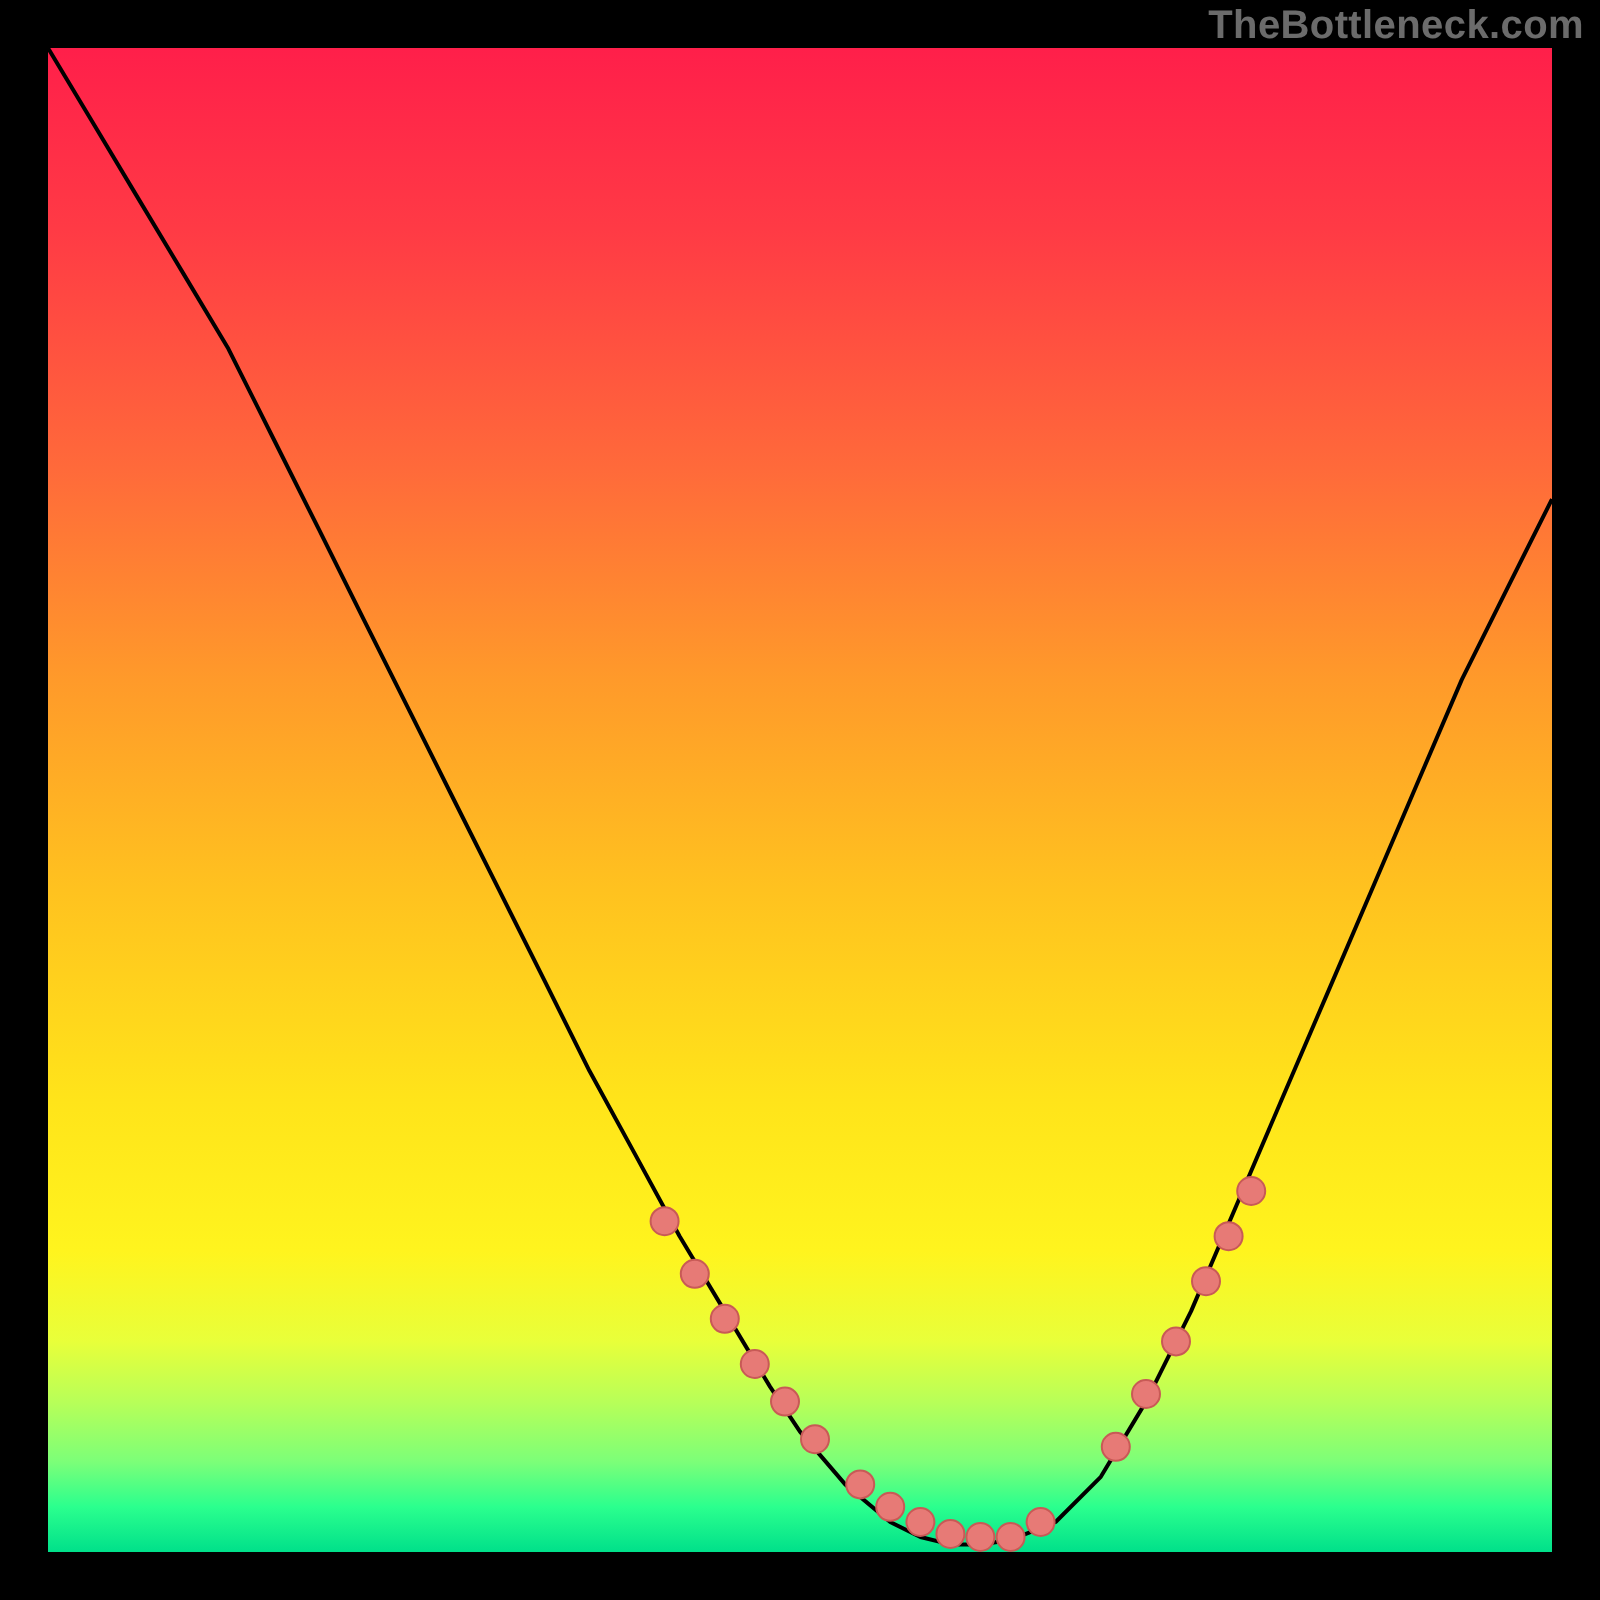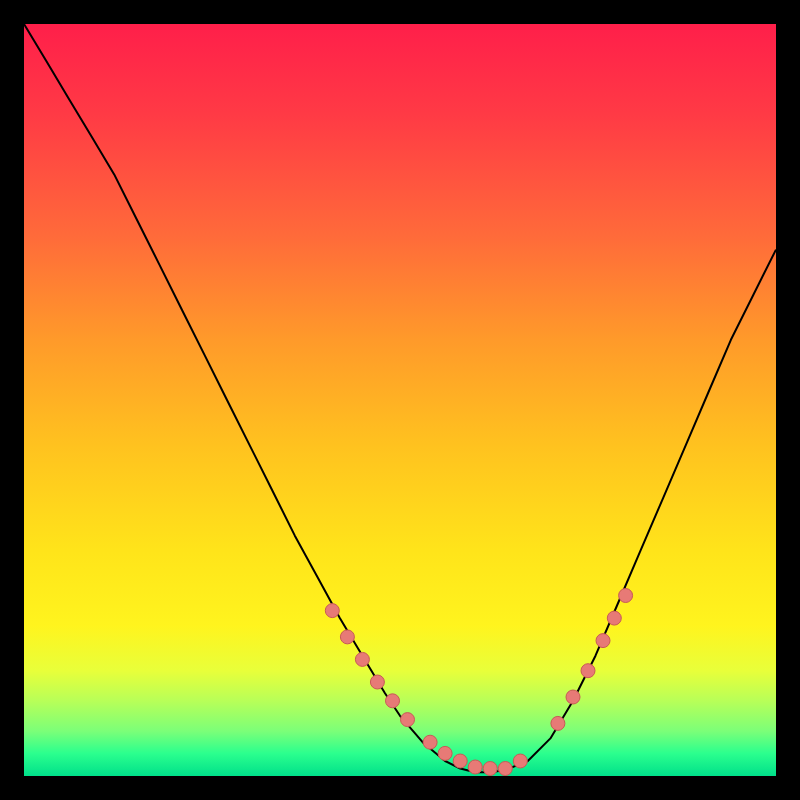--- a/index.html
+++ b/index.html
@@ -84,13 +84,14 @@
           <circle cx="496.3" cy="737.0" r="7" fill="#e77a76" stroke="#c85a56" stroke-width="1"></circle>
           <circle cx="533.9" cy="699.4" r="7" fill="#e77a76" stroke="#c85a56" stroke-width="1"></circle>
           <circle cx="549.0" cy="673.0" r="7" fill="#e77a76" stroke="#c85a56" stroke-width="1"></circle>
           <circle cx="564.0" cy="646.7" r="7" fill="#e77a76" stroke="#c85a56" stroke-width="1"></circle>
           <circle cx="579.0" cy="616.6" r="7" fill="#e77a76" stroke="#c85a56" stroke-width="1"></circle>
           <circle cx="590.3" cy="594.1" r="7" fill="#e77a76" stroke="#c85a56" stroke-width="1"></circle>
           <circle cx="601.6" cy="571.5" r="7" fill="#e77a76" stroke="#c85a56" stroke-width="1"></circle>
         </g>
     </svg>
   </div>
+  <div class="watermark">TheBottleneck.com</div>
 </div>
 
 </body></html>

